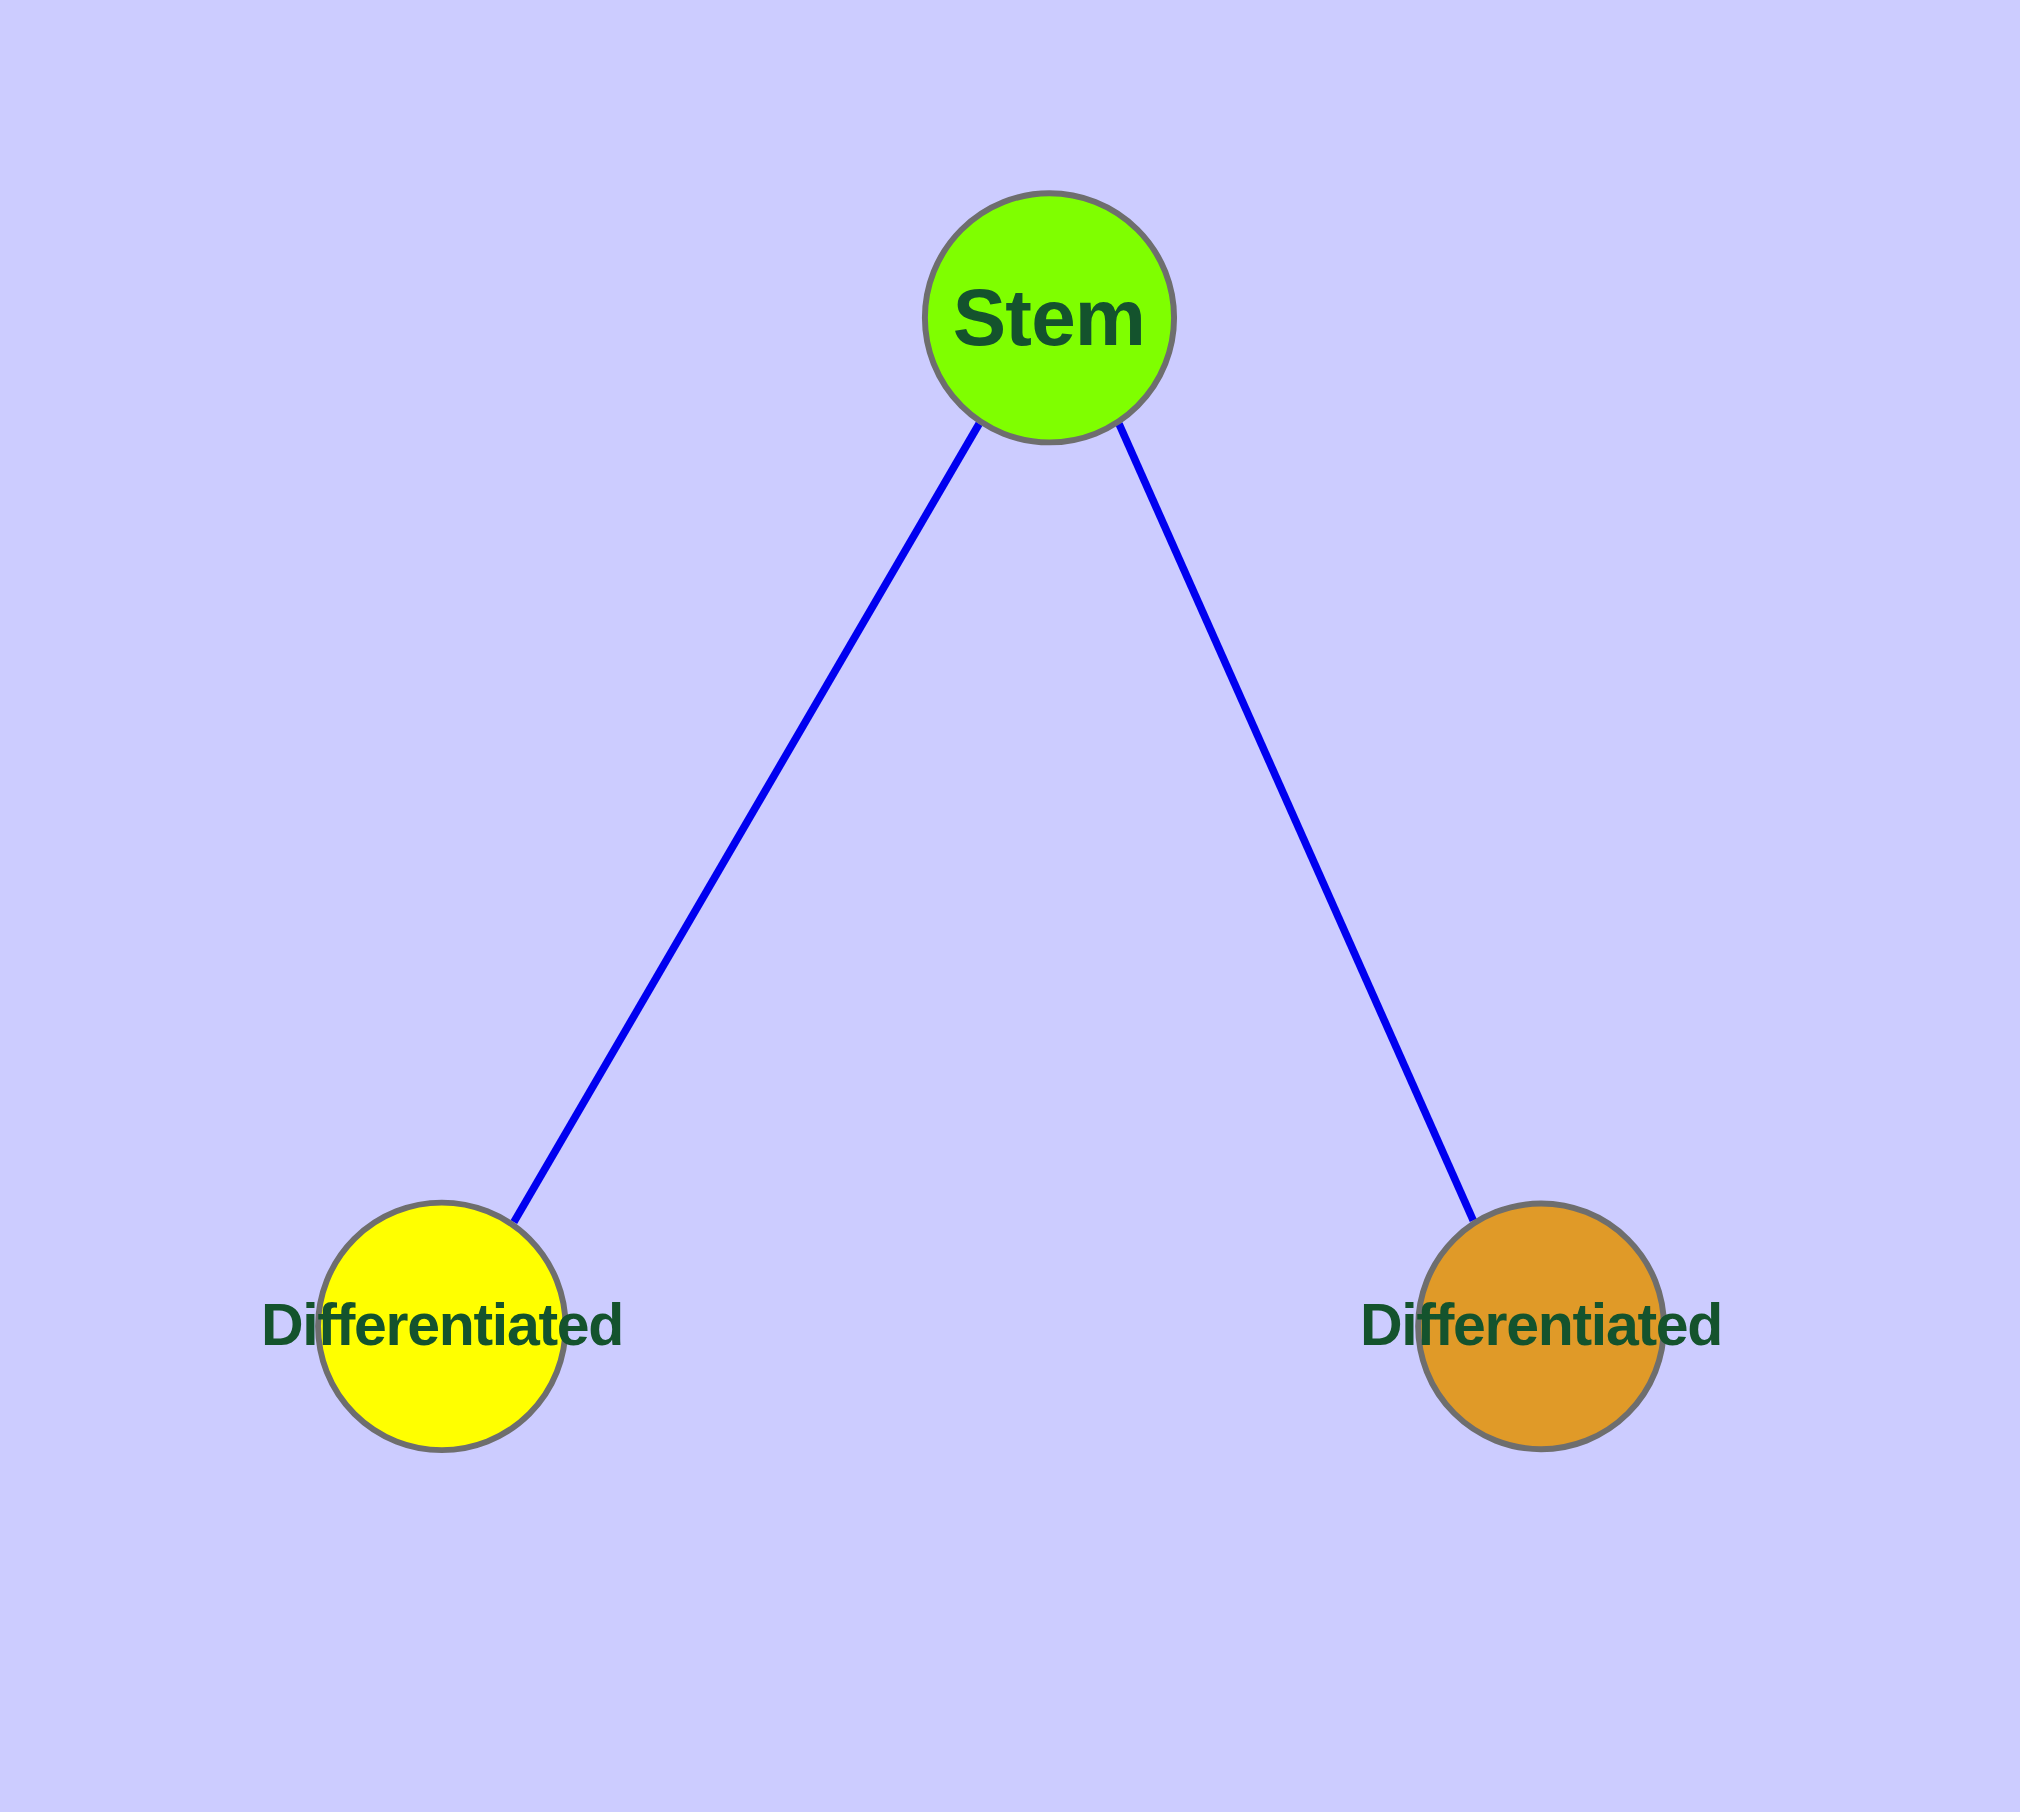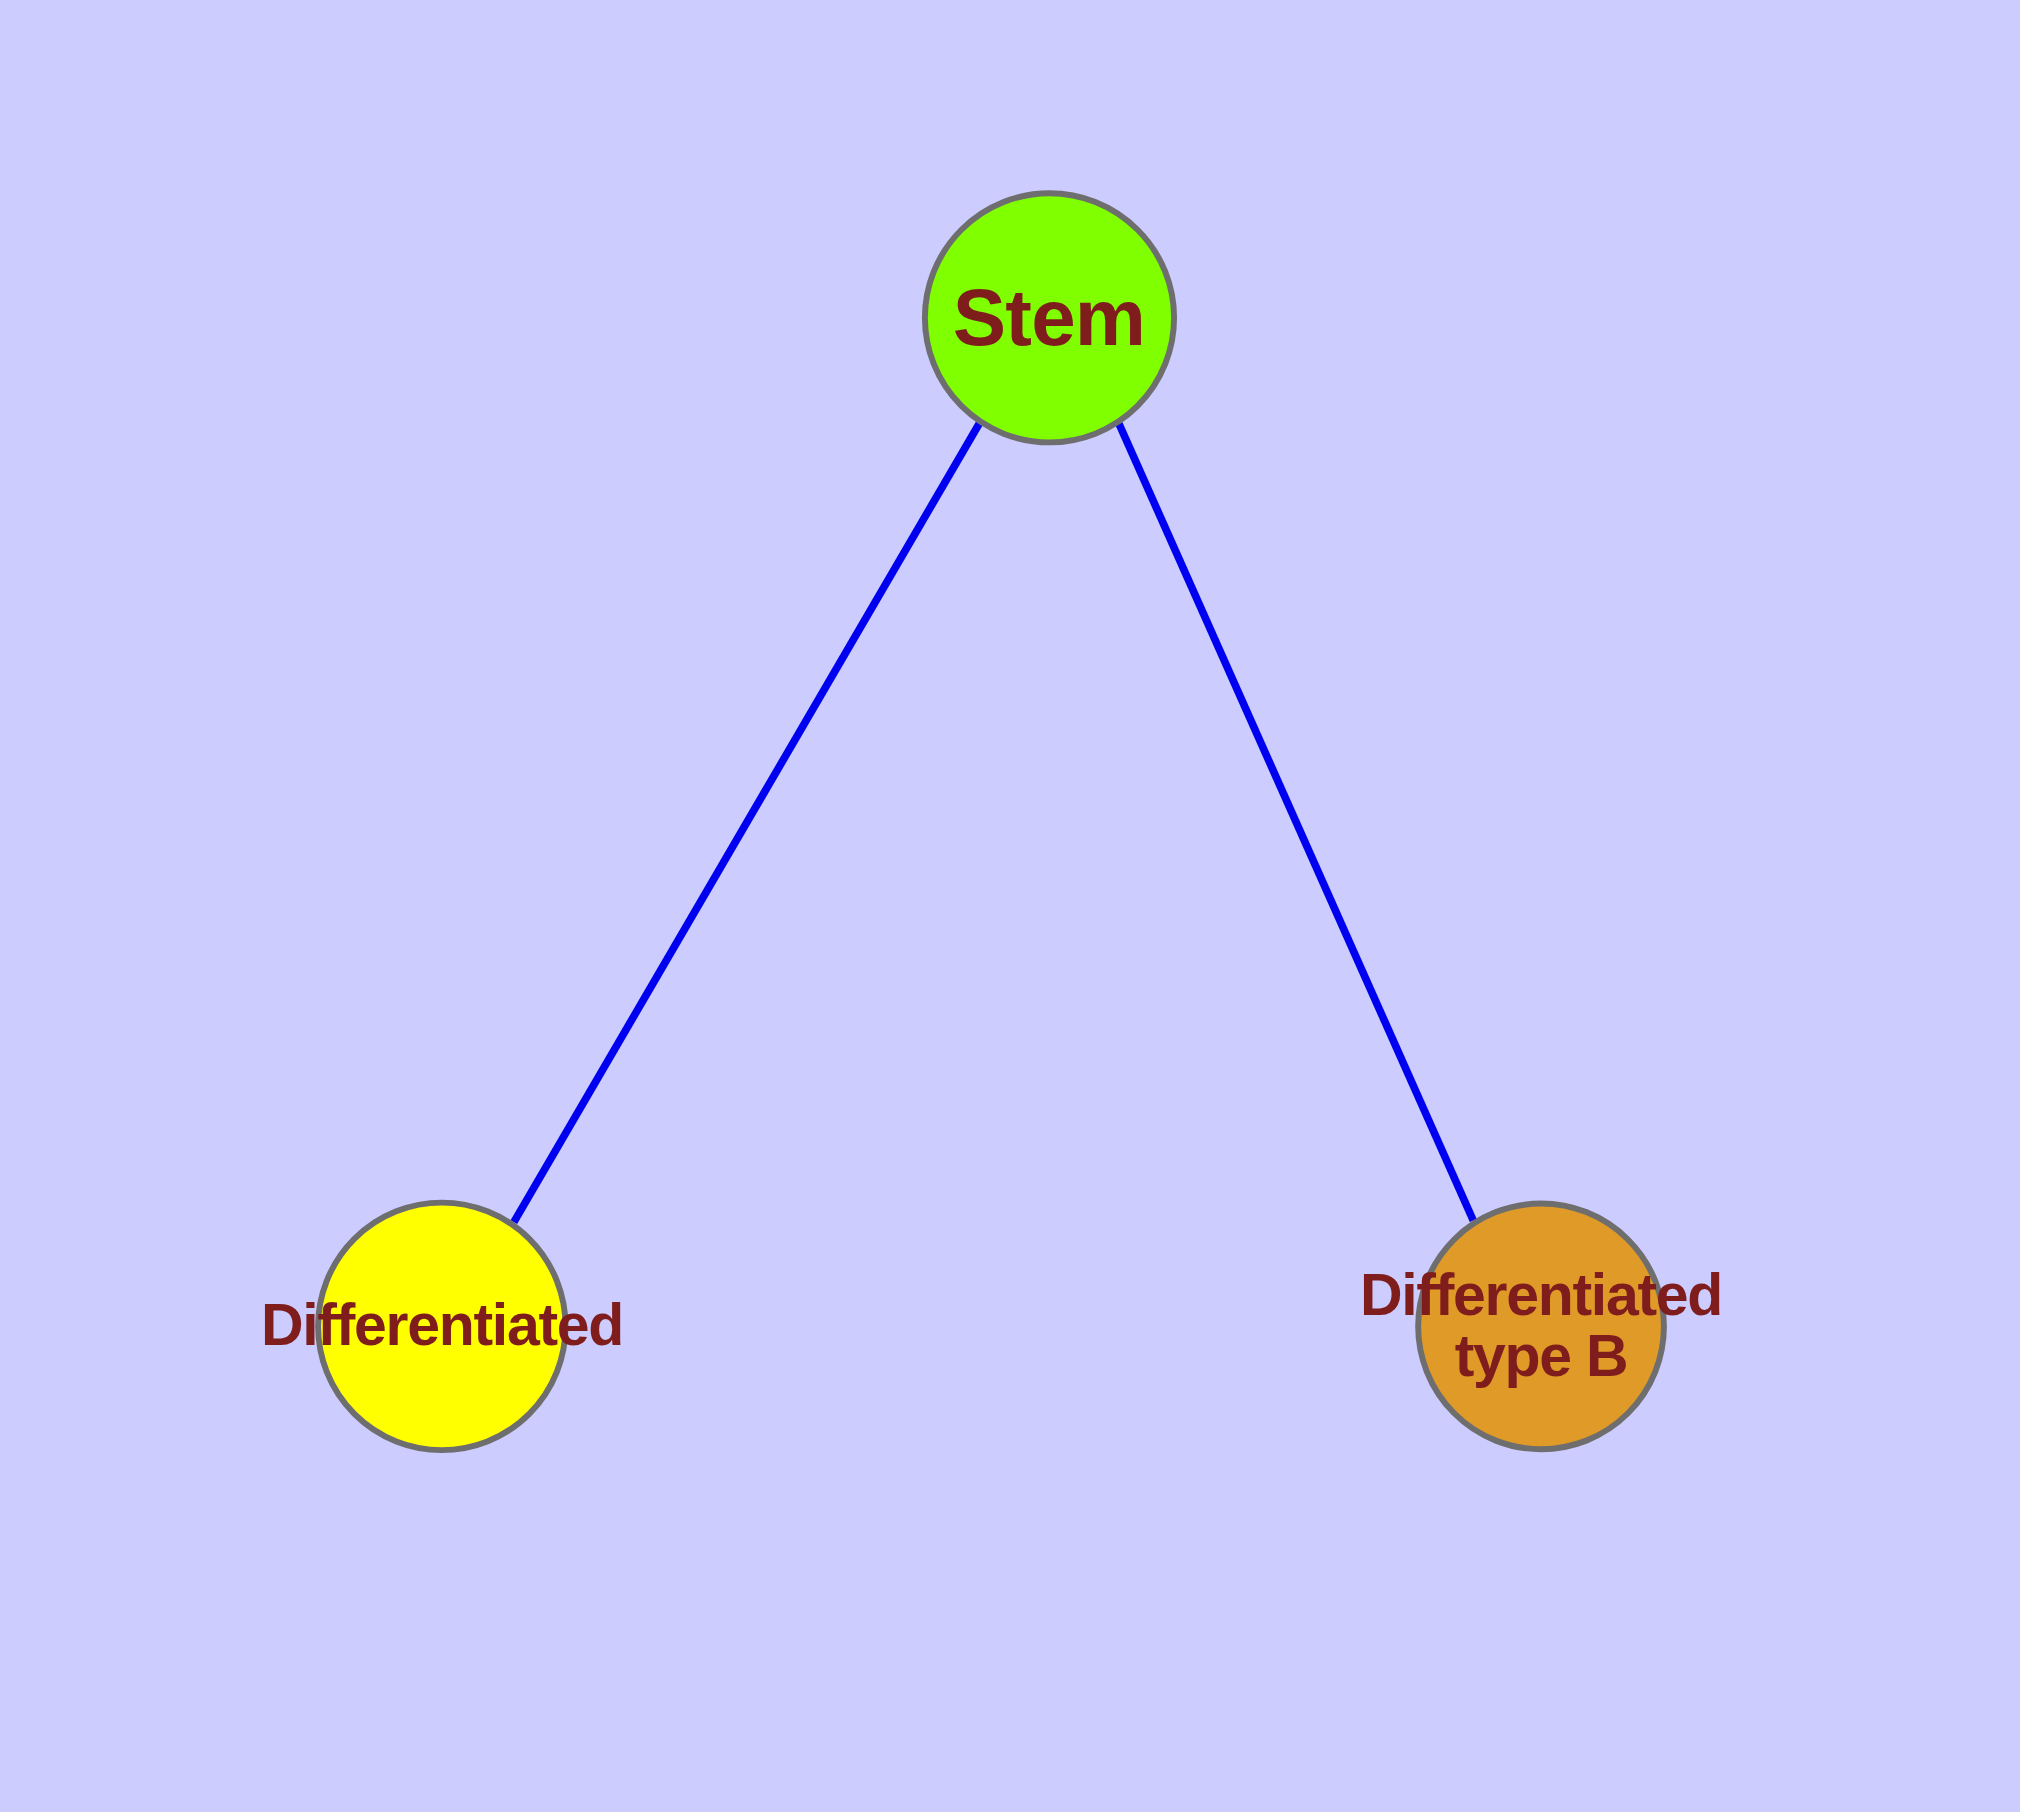--- a/index.html
+++ b/index.html
@@ -20,21 +20,21 @@
     position: absolute;
     left: 0;
     top: 0;
     width: 2021px;
     height: 1812px;
   }
   .node-label {
     position: absolute;
     text-align: center;
     font-weight: bold;
-    color: #7f1d1d;
+    color: #14532d;
     white-space: nowrap;
     line-height: 1.04;
     pointer-events: none;
     transform: translate(-50%, -50%);
   }
   .node-label.root {
     font-size: 80px;
     letter-spacing: -0.8px;
   }
   .node-label.leaf {
@@ -65,17 +65,16 @@
   <div class="node-label root" style="left:1049px; top:318px;">
     <span class="line">Stem</span>
   </div>
 
   <div class="node-label leaf" style="left:442px; top:1326px;">
     <span class="line">Differentiated</span>
   </div>
 
   <div class="node-label leaf" style="left:1541px; top:1326px;">
     <span class="line">Differentiated</span>
-    <span class="line">type B</span>
   </div>
 
 </div>
 
 
 </body></html>

